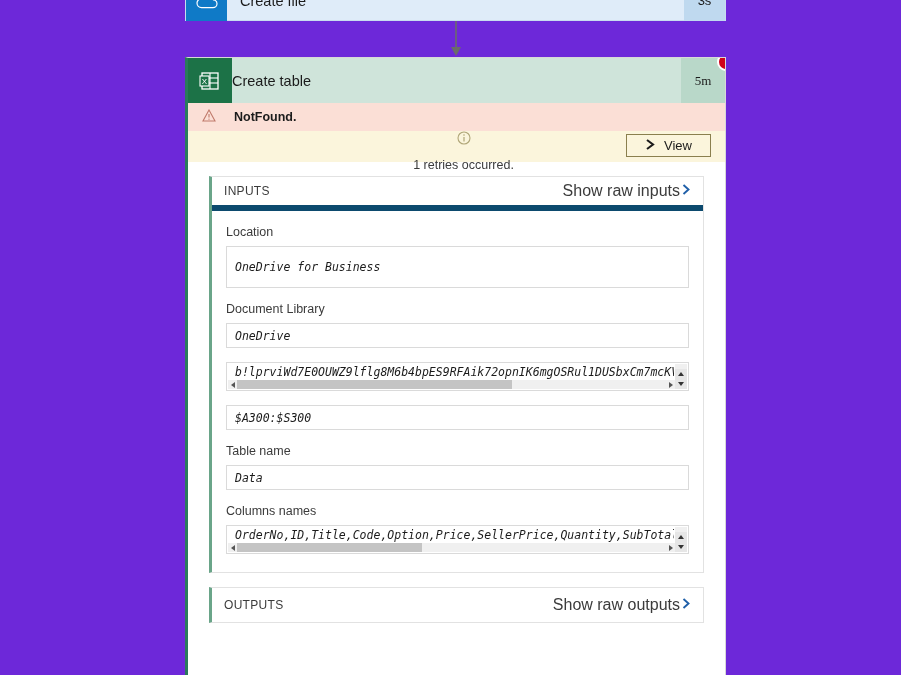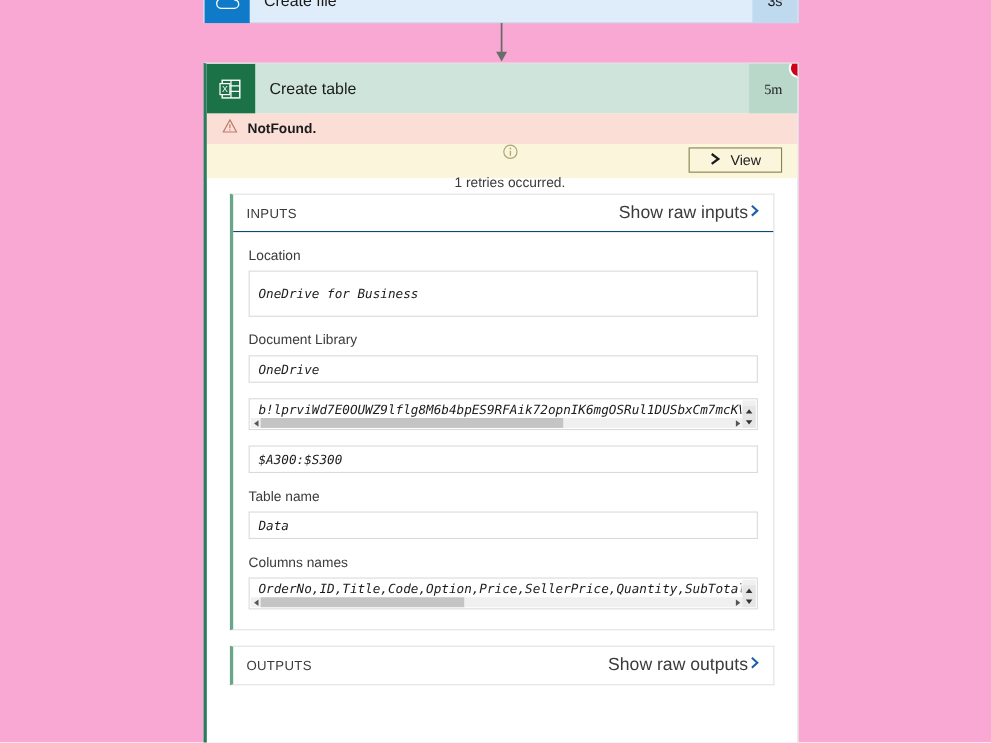--- a/index.html
+++ b/index.html
@@ -6,21 +6,21 @@
   html, body {
     margin: 0; padding: 0;
     width: 901px; height: 675px;
     overflow: hidden;
     background: #f5f5f5;
     font-family: "Liberation Sans", sans-serif;
   }
   #canvas {
     position: relative;
     width: 901px; height: 675px;
-    background: #f9a8d4;
+    background: #6d28d9;
   }
 
   
   .prev-card {
     position: absolute;
     left: 185px; top: -20px;
     width: 541px; height: 41px;
     background: #dfecf9;
     border: 1px solid #c8dcef;
     display: flex; align-items: center;
@@ -73,21 +73,20 @@
     position: relative;
   }
   .card-header-icon {
     width: 44px; height: 45px;
     background: #1c7247;
     flex: 0 0 44px;
     display: flex; align-items: center; justify-content: center;
   }
   .card-title {
     flex: 1 1 auto;
-    padding-left: 13px;
     font-size: 14.5px;
     color: #1b1b1b;
   }
   .card-dur {
     flex: 0 0 44px;
     width: 44px;
     text-align: center;
     font-size: 13px;
     color: #1b1b1b;
     background: #b9d8c9;
@@ -109,21 +108,21 @@
     text-align: center;
     font-family: "Liberation Serif", serif;
   }
 
   
   .banner-error {
     height: 28px;
     background: #fbdfd6;
     display: flex; align-items: center;
     padding-left: 14px;
-    gap: 9px;
+    gap: 18px;
   }
   .banner-error .txt {
     font-size: 12.5px;
     font-weight: bold;
     color: #1b1b1b;
   }
   
   .banner-warn {
     height: 31px;
     background: #fbf5dc;
@@ -154,21 +153,21 @@
   .section {
     margin: 14px 21px 0 21px;
     border: 1px solid #e2e2e2;
     border-left: 3px solid #6aa589;
     background: #fff;
   }
   .section-head {
     height: 34px;
     display: flex; align-items: center;
     padding: 0 11px 0 12px;
-    border-bottom: 1px solid #0c4a6e;
+    border-bottom: 6px solid #0c4a6e;
   }
   .section-head .label {
     font-size: 12px;
     letter-spacing: .3px;
     color: #3b3b3b;
     flex: 1 1 auto;
   }
   .section-head .raw {
     font-size: 16px;
     color: #3b3b3b;

